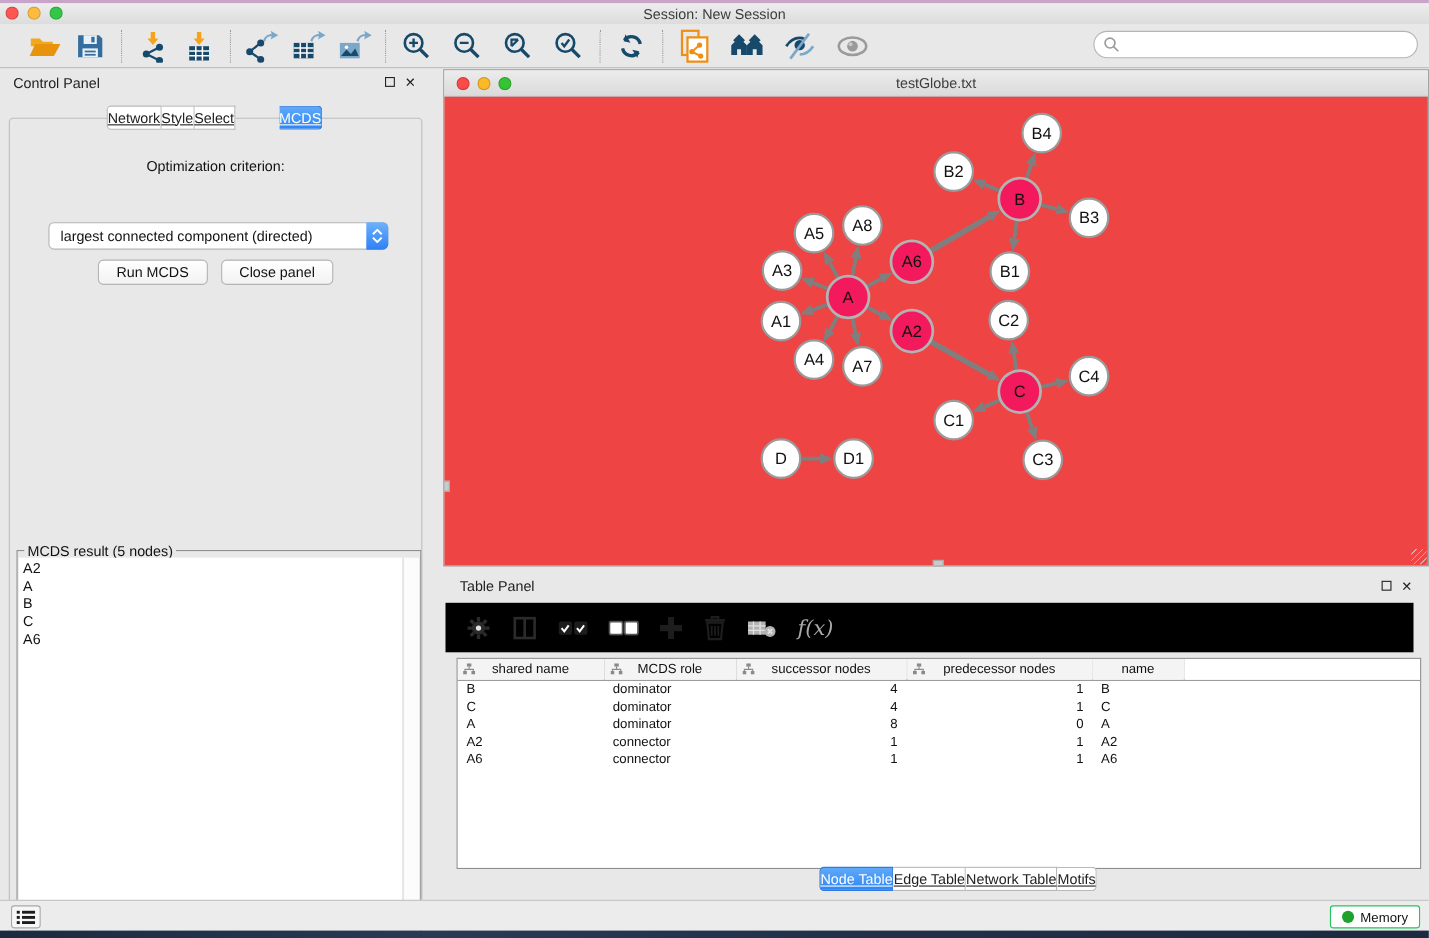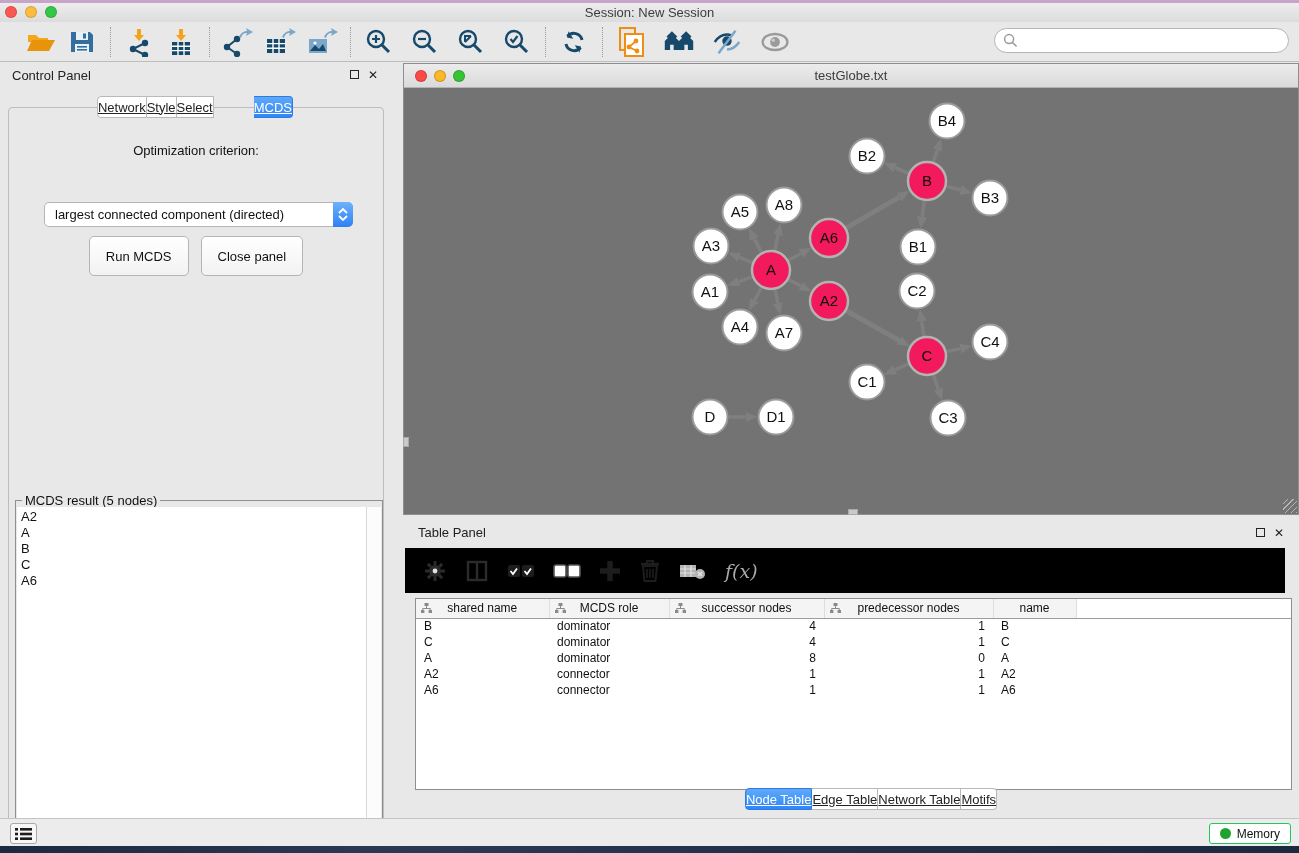--- a/index.html
+++ b/index.html
@@ -41,37 +41,37 @@
   .cp-body { position:absolute; left:8px; top:45px; width:376px; height:761px;
     border:1px solid #bdbdbd; border-radius:4px; background:#e8e8e8; }
   .opt-label { text-align:center; margin-top:35px; font-size:13px; color:#111; }
   .dropdown { position:absolute; left:35px; top:94px; width:309px; height:25px; background:#fff;
     border:1px solid #b5b5b5; border-radius:5px; display:flex; align-items:center; cursor:default; }
   .dropdown .dd-text { padding-left:10px; font-size:13px; color:#111; flex:1; white-space:nowrap; overflow:hidden; }
   .dd-stepper { width:20px; height:25px; margin:-1px -1px -1px 0; border-radius:0 5px 5px 0;
     background:linear-gradient(#6db2fb,#2f80f5); display:flex; flex-direction:column; align-items:center; justify-content:center; gap:1px; }
   .dd-stepper svg { display:block; }
   .cp-buttons { position:absolute; left:0; top:128px; width:100%; display:flex; justify-content:center; gap:12px; }
-  .push-btn { height:40px; padding:0 16px; background:linear-gradient(#ffffff,#f2f2f2); border:1px solid #b5b5b5;
+  .push-btn { height:23px; padding:0 16px; background:linear-gradient(#ffffff,#f2f2f2); border:1px solid #b5b5b5;
     border-radius:5px; font-size:13px; color:#111; display:flex; align-items:center; cursor:default; font-family:inherit; }
   .mcds-result { position:absolute; left:6px; top:392px; width:368px; height:428px; border:1px solid #8f8f8f; background:#e8e8e8; }
   .mcds-legend { position:absolute; left:6px; top:-8px; background:#e8e8e8; padding:0 3px; font-size:13px; color:#111; }
   .mcds-list { position:absolute; left:1px; top:6px; width:350px; height:337px; background:#fff; border-right:1px solid #d0d0d0;
     font-size:13px; color:#111; padding:2px 0 0 4px; line-height:16px; overflow:hidden; }
   .mcds-scroll { position:absolute; right:1px; top:6px; width:15px; height:337px; background:#fcfcfc; border-left:1px solid #d9d9d9; }
 
   
   .net-window { position:absolute; left:403px; top:63px; width:896px; height:452px;
     border:1px solid #8e8e8e; background:#fff; }
   .nw-titlebar { height:24px; background:linear-gradient(#ececec,#dadada); border-bottom:1px solid #b3b3b3;
     position:relative; display:flex; align-items:center; }
   .nw-titlebar .tlights { position:absolute; left:11px; top:6px; display:flex; gap:7px; }
   .tl2 { width:12px; height:12px; border-radius:50%; border:1px solid rgba(0,0,0,.18); }
   .nw-titlebar .title { width:100%; text-align:center; font-size:13px; color:#3c3c3c; }
-  .nw-canvas { position:relative; width:894px; height:426px; background:#737373; }
+  .nw-canvas { position:relative; width:894px; height:426px; background:#ef4444; }
   .nw-canvas svg { display:block; }
   .edge-mark-left { position:absolute; left:-1px; top:349px; width:6px; height:10px; background:#c9c9c9; border:1px solid #a9a9a9; }
   .edge-mark-bottom { position:absolute; left:444px; bottom:-1px; width:10px; height:6px; background:#c9c9c9; border:1px solid #a9a9a9; }
   .resize-grip { position:absolute; right:1px; bottom:1px; width:14px; height:14px;
     background:repeating-linear-gradient(135deg, transparent 0 3px, #b5b5b5 3px 4px); }
 
   
   .table-panel { position:absolute; left:403px; top:520px; width:896px; height:298px; }
   .tp-header { height:25px; display:flex; align-items:center; padding:0 15px; }
   .tp-toolbar { position:absolute; left:2px; top:28px; width:880px; height:45px; background:#000000;

